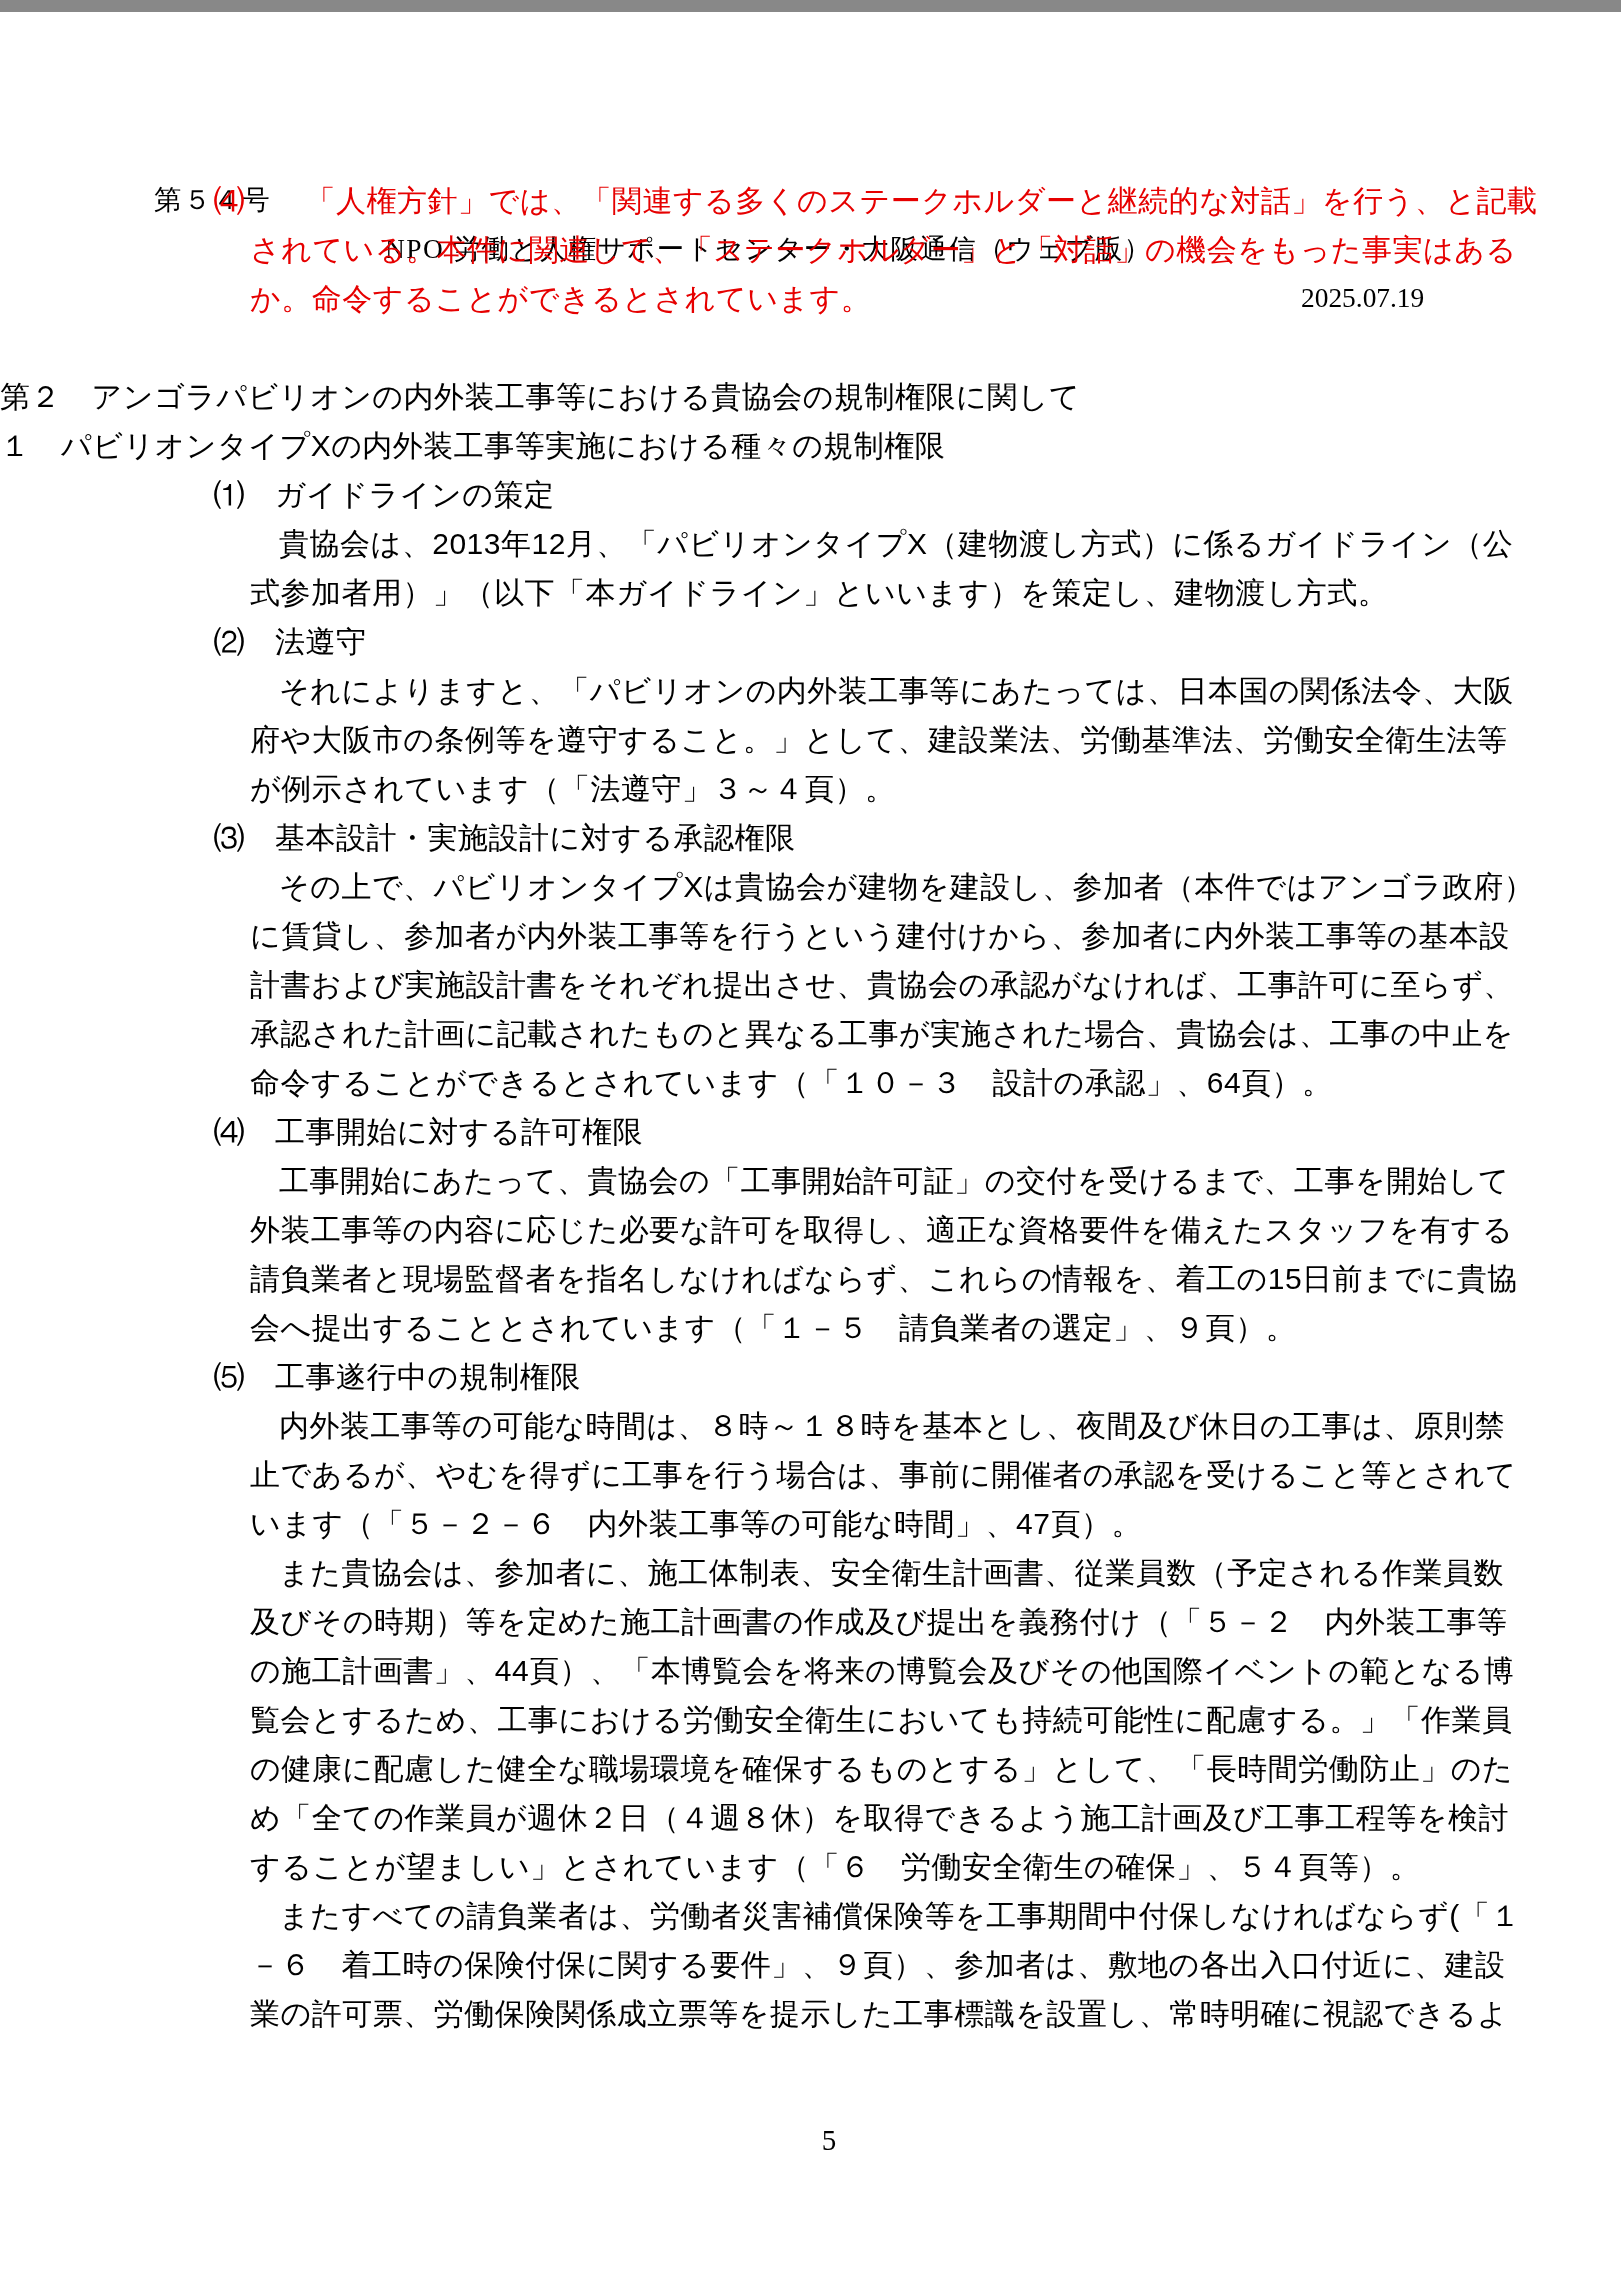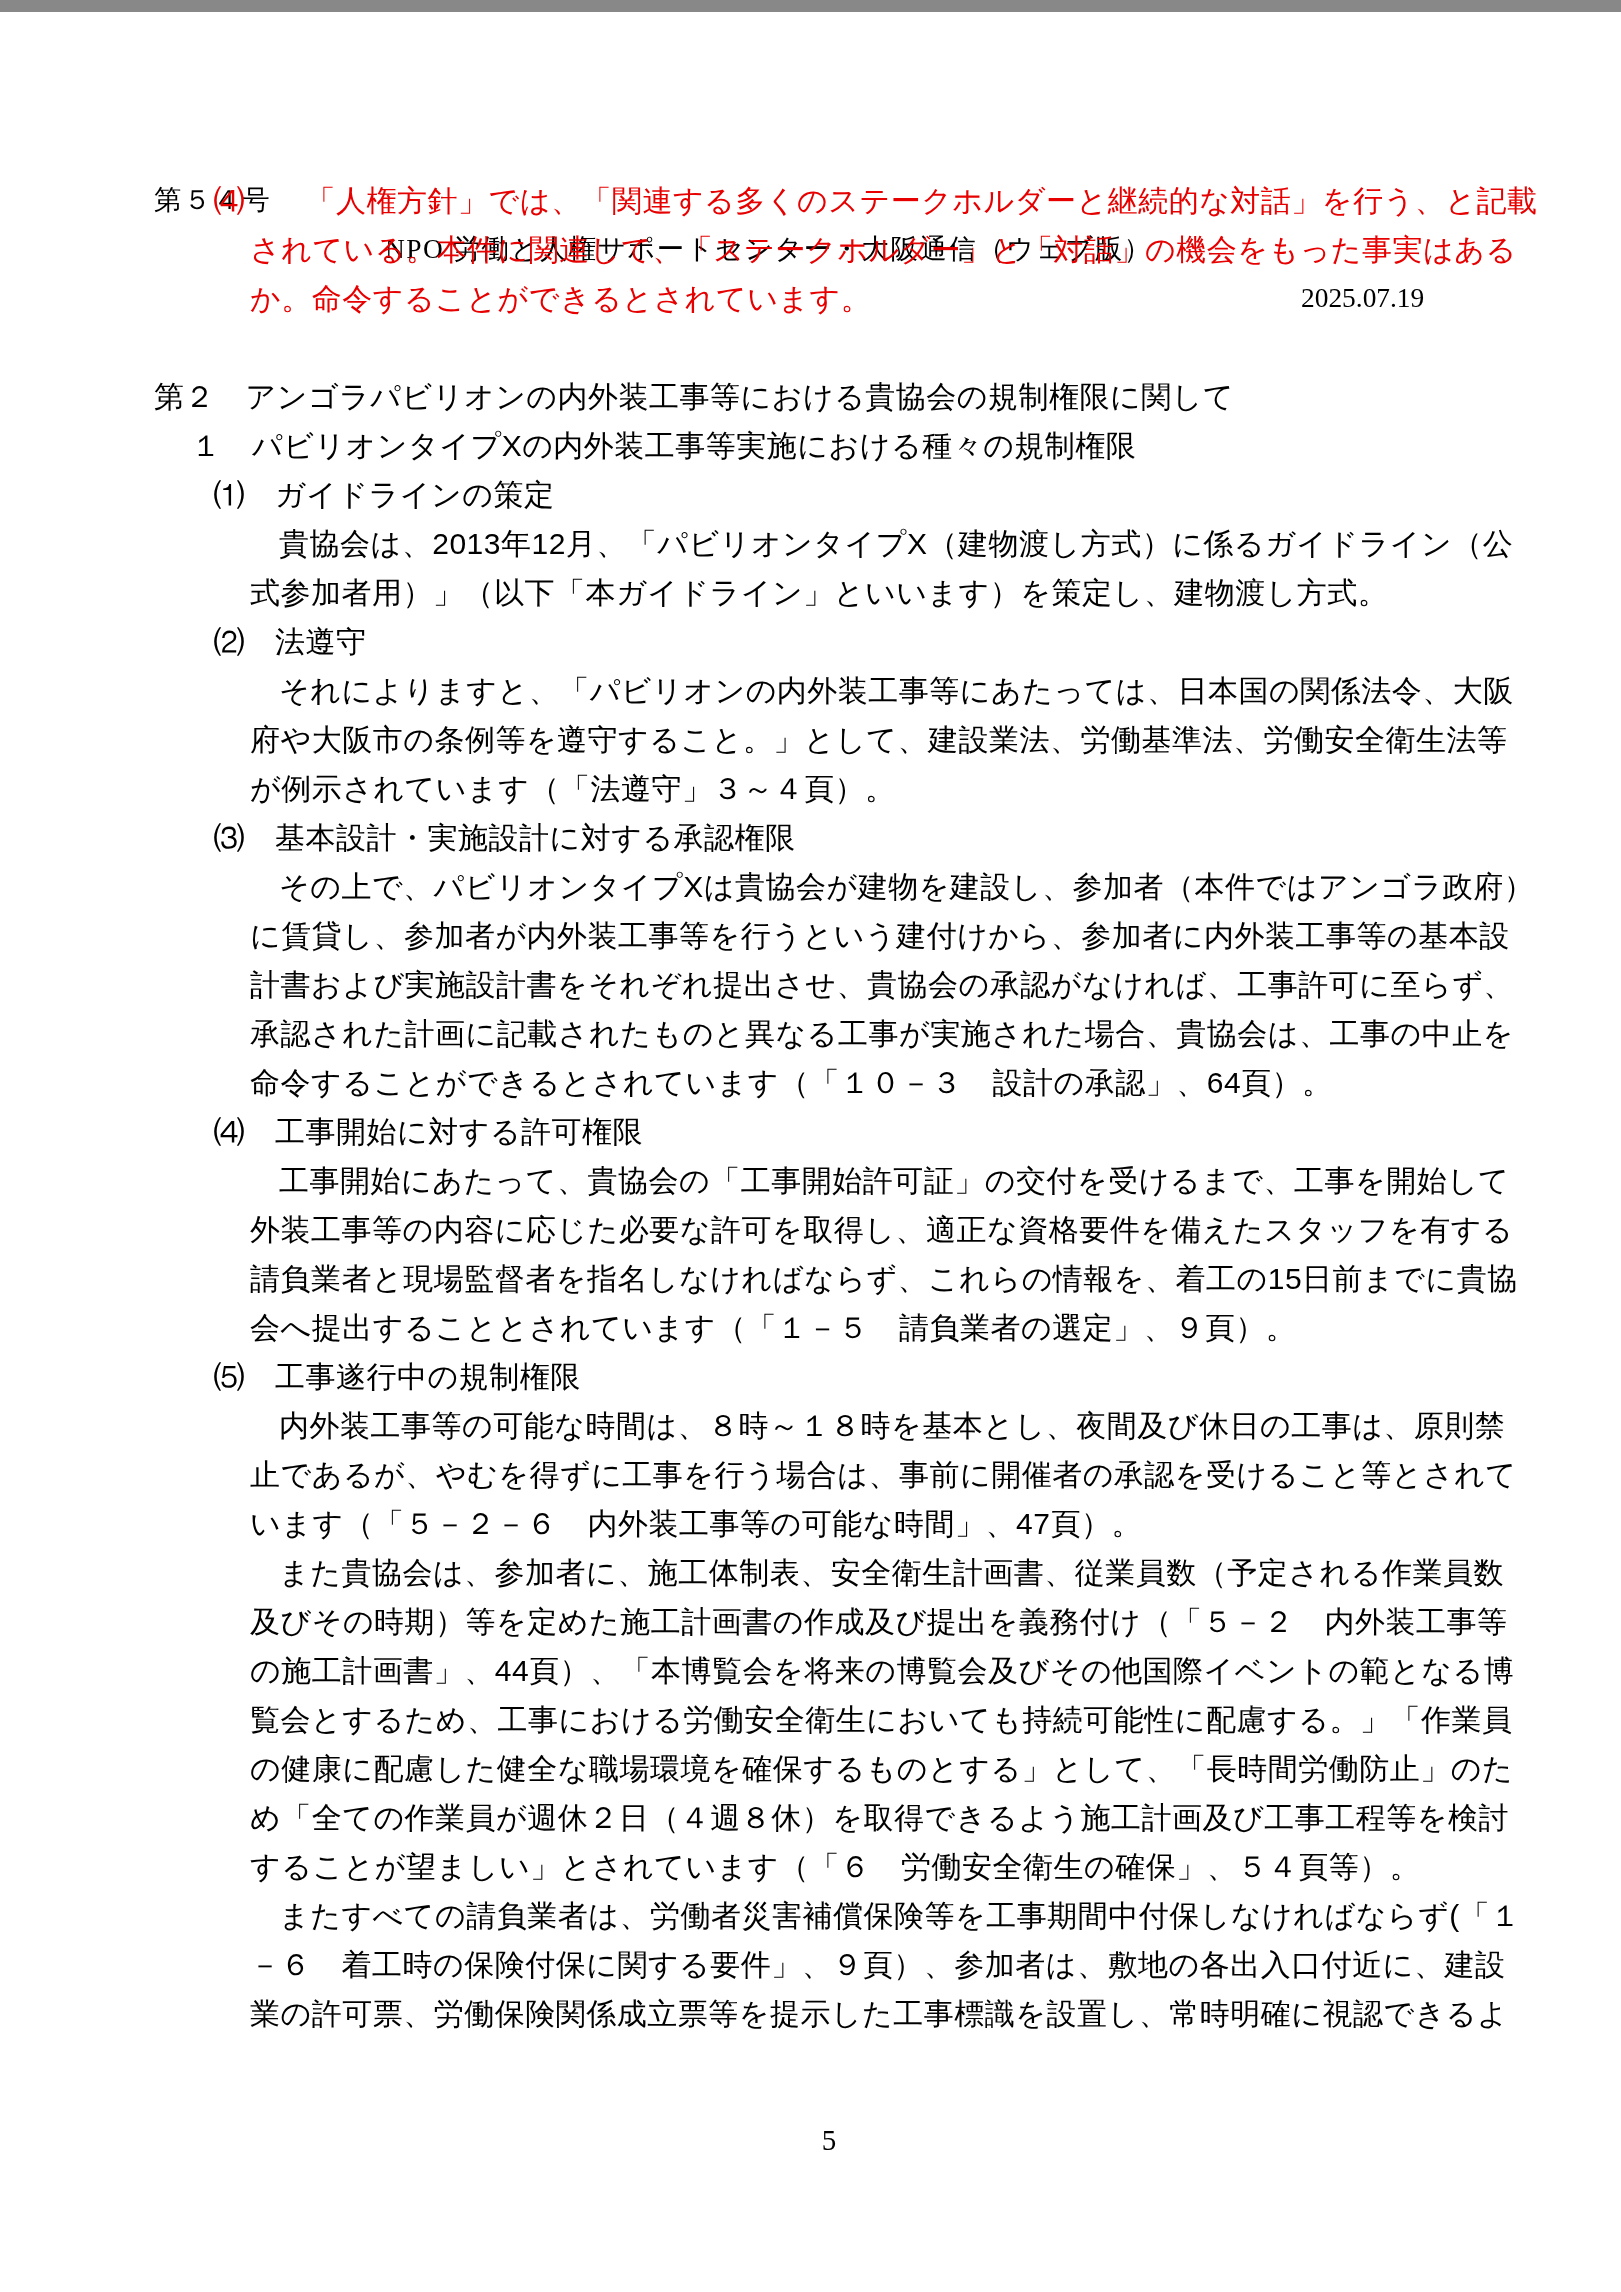--- a/index.html
+++ b/index.html
@@ -33,22 +33,22 @@
     width: 100%;
   }
   .ln {
     font-size: 30px;
     line-height: 49px;
     height: 49px;
     white-space: pre;
     letter-spacing: 0.5px;
   }
   .spacer { height: 49px; }
-  .ind-h1     { padding-left: 154px; }
-  .ind-h2     { padding-left: 191px; }
+  .ind-h1     { }
+  .ind-h2     { }
   .ind-item   { padding-left: 214px; }
   .ind-pfirst { padding-left: 279px; }
   .ind-pcont  { padding-left: 250px; }
   .red        { color: var(--red, #e60000); }
   
   .footer {
     position: absolute;
     top: 2109px;
     left: 829px;
     transform: translateX(-50%);

